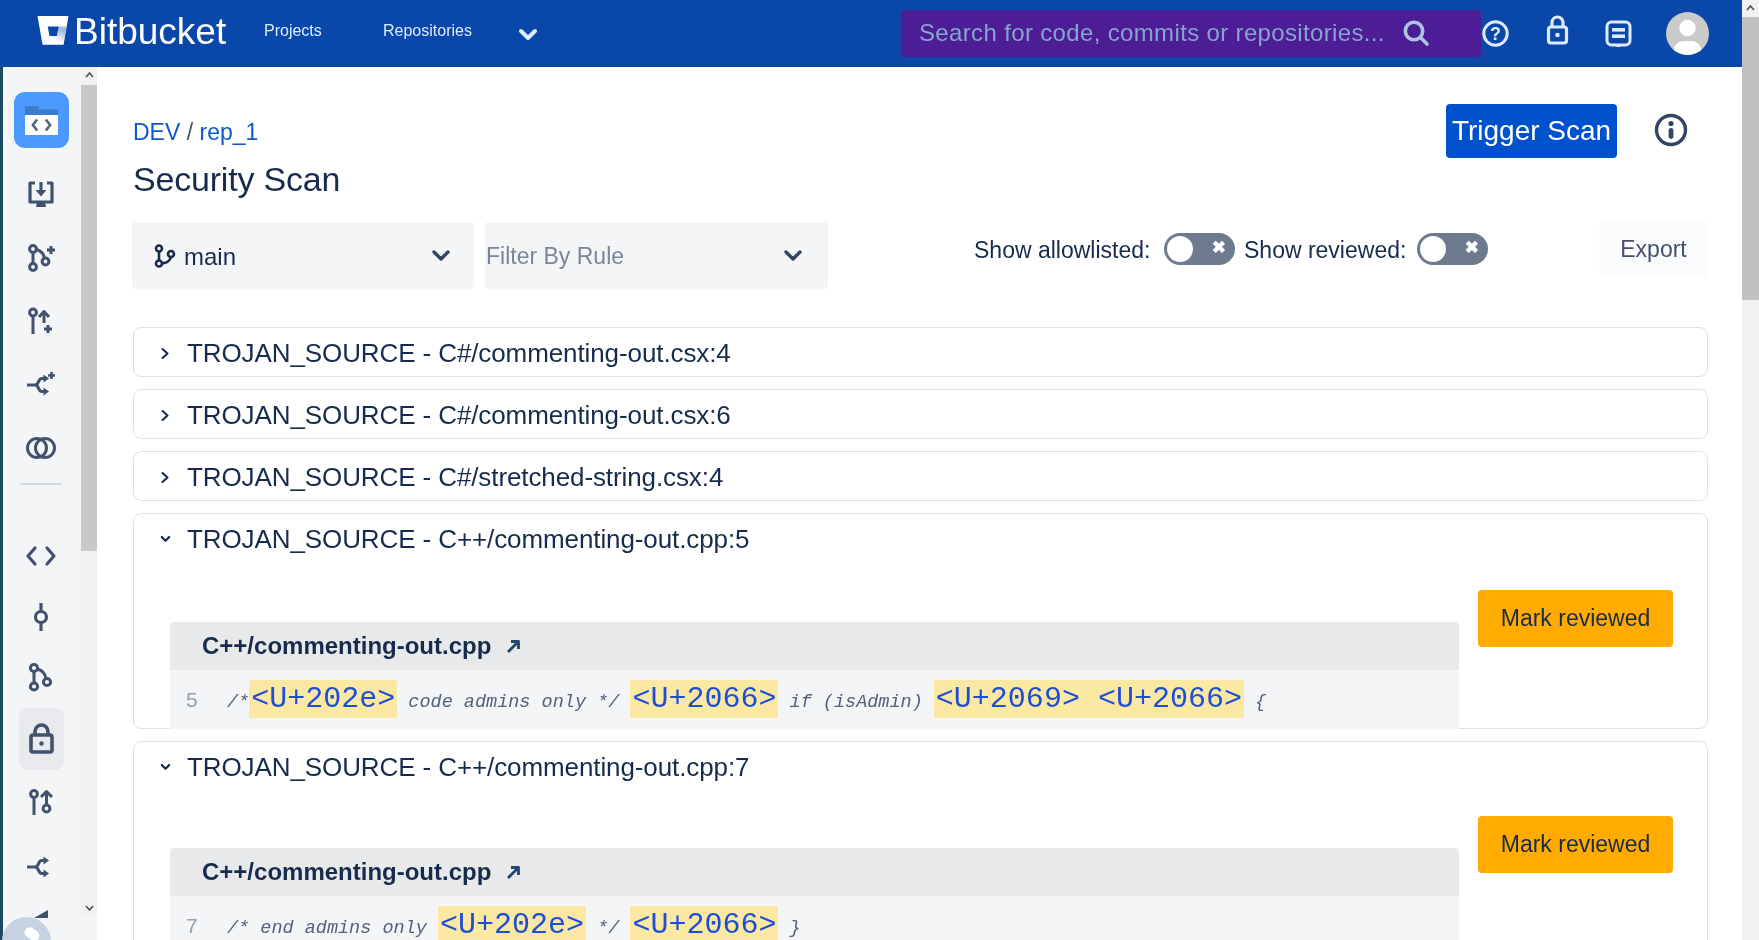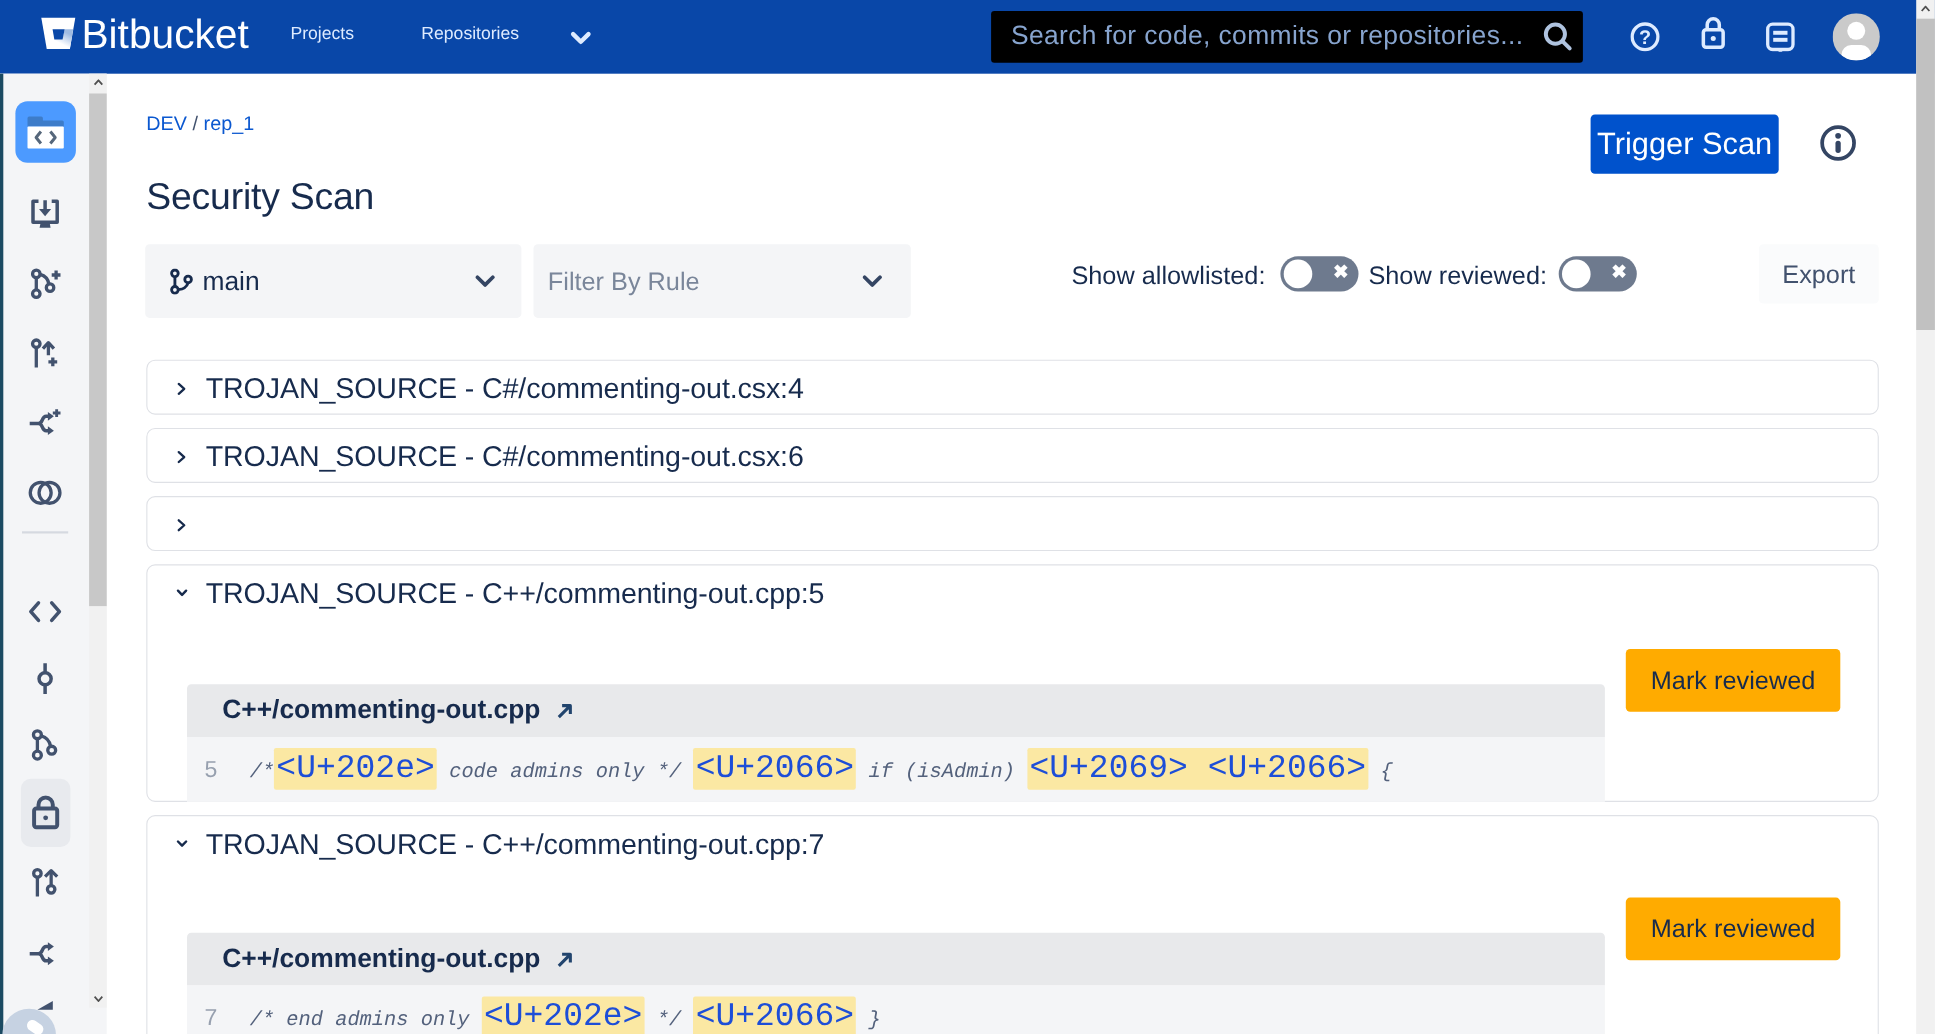--- a/index.html
+++ b/index.html
@@ -2,34 +2,34 @@
 <html><head>
 <meta charset="utf-8">
 <style>
   * { margin:0; padding:0; box-sizing:border-box; }
   html,body { width:1759px; height:940px; overflow:hidden; background:#fff;
     font-family:"Liberation Sans", sans-serif; }
   .abs { position:absolute; }
   
   #navbar { position:absolute; left:0; top:0; width:1759px; height:67px; background:#0947A8; }
   #navbar .navlink { color:#DEEBFF; font-size:16px; }
-  #searchbox { position:absolute; left:901px; top:10px; width:538px; height:47px;
-    background:#000000; border-radius:3px; }
+  #searchbox { position:absolute; left:901px; top:10px; width:580px; height:47px;
+    background:#4c1d95; border-radius:3px; }
   #searchbox .ph { position:absolute; left:18px; top:9px; font-size:24px; color:#87A4CE; letter-spacing:0.35px; }
   
   #sidebar { position:absolute; left:0; top:67px; width:97px; height:873px; background:#F4F5F7; }
   #sidestrip { position:absolute; left:0; top:67px; width:3px; height:873px; background:#1B4A62; }
   #sidescroll { position:absolute; left:81px; top:67px; width:16px; height:849px; background:#F1F1F1; }
   #sidescroll .thumb { position:absolute; left:0px; top:18px; width:16px; height:466px; background:#C8C8C8; }
   .sideicon { position:absolute; left:25px; width:32px; height:32px; }
   
   #vscroll { position:absolute; left:1742px; top:0; width:17px; height:940px; background:#F1F1F1; }
   #vscroll .thumb { position:absolute; left:0; top:17px; width:17px; height:283px; background:#C1C1C1; }
   
-  .crumb { position:absolute; left:133px; top:102px; font-size:18px; }
+  .crumb { position:absolute; left:133px; top:119px; font-size:23px; }
   .crumb a { color:#0B58D0; text-decoration:none; }
   .crumb .sep { color:#42526E; }
   h1 { position:absolute; left:133px; top:160px; font-size:34px; font-weight:400; color:#172B4D; letter-spacing:-0.2px;}
   #btn-trigger { position:absolute; left:1446px; top:104px; width:171px; height:54px;
     background:#0052CC; color:#fff; font-size:28px; border-radius:4px;
     display:flex; align-items:center; justify-content:center; }
   .dropdown { position:absolute; top:222px; height:67px; background:#F4F5F7; border-radius:4px;
     display:flex; align-items:center; font-size:23px; }
   #dd1 { left:132px; width:342px; color:#172B4D; }
   #dd2 { left:485px; width:343px; color:#7A869A; }
@@ -247,21 +247,21 @@
     <circle cx="5" cy="19.5" r="3" fill="none" stroke="#172B4D" stroke-width="2.6"></circle>
     <circle cx="17" cy="10" r="3" fill="none" stroke="#172B4D" stroke-width="2.6"></circle>
     <path d="M17 13 a8 8 0 0 1 -9 6" fill="none" stroke="#172B4D" stroke-width="2.6"></path>
   </svg>
   <span style="margin-left:8px;position:relative;top:1px;font-size:24px;">main</span>
   <svg style="position:absolute;right:24px" width="18" height="12" viewBox="0 0 18 12">
     <path d="M2 2 L9 9 L16 2" fill="none" stroke="#344563" stroke-width="3.4" stroke-linecap="round" stroke-linejoin="round"></path>
   </svg>
 </div>
 <div class="dropdown" id="dd2">
-  <span style="margin-left:13px;position:relative;top:1px;text-align:center;">Filter By Rule</span>
+  <span style="margin-left:1px;position:relative;top:1px;text-align:center;">Filter By Rule</span>
   <svg style="position:absolute;right:26px" width="18" height="12" viewBox="0 0 18 12">
     <path d="M2 2 L9 9 L16 2" fill="none" stroke="#344563" stroke-width="3.4" stroke-linecap="round" stroke-linejoin="round"></path>
   </svg>
 </div>
 <span class="togglelabel" style="left:974px;">Show allowlisted:</span>
 <div class="toggle" style="left:1164px;">
     <div class="knob"></div>
     <span class="x">✖</span>
   </div>
 <span class="togglelabel" style="left:1244px;">Show reviewed:</span>
@@ -280,20 +280,21 @@
 <div class="card" style="top:389px;height:50px;">
   <svg class="chev" style="top:19px;left:26px" width="10" height="13" viewBox="0 0 10 13">
       <path d="M2.5 2 L7.5 6.5 L2.5 11" fill="none" stroke="#172B4D" stroke-width="2.1" stroke-linecap="round" stroke-linejoin="round"></path>
     </svg>
   <span class="title" style="top:10px;">TROJAN_SOURCE - C#/commenting-out.csx:6</span>
 </div>
 <div class="card" style="top:451px;height:50px;">
   <svg class="chev" style="top:19px;left:26px" width="10" height="13" viewBox="0 0 10 13">
       <path d="M2.5 2 L7.5 6.5 L2.5 11" fill="none" stroke="#172B4D" stroke-width="2.1" stroke-linecap="round" stroke-linejoin="round"></path>
     </svg>
+  <span class="title" style="top:10px;">TROJAN_SOURCE - C#/stretched-string.csx:4</span>
 </div>
 
 <div class="card" style="top:513px;height:216px;">
   <svg class="chev" style="top:21px;left:26px" width="11" height="8" viewBox="0 0 11 8">
       <path d="M1.8 2 L5.5 5.8 L9.2 2" fill="none" stroke="#172B4D" stroke-width="2.2" stroke-linecap="round" stroke-linejoin="round"></path>
     </svg>
   <span class="title" style="top:10px;">TROJAN_SOURCE - C++/commenting-out.cpp:5</span>
   <div class="codeblock" style="top:76px;">
     <div class="codehead">C++/commenting-out.cpp&nbsp;&nbsp;<svg width="17" height="17" viewBox="0 0 17 17">
           <path d="M3 14 L13 4 M6 3.5 L13.5 3.5 L13.5 11" fill="none" stroke="#22456E" stroke-width="2.8" stroke-linejoin="round"></path>

